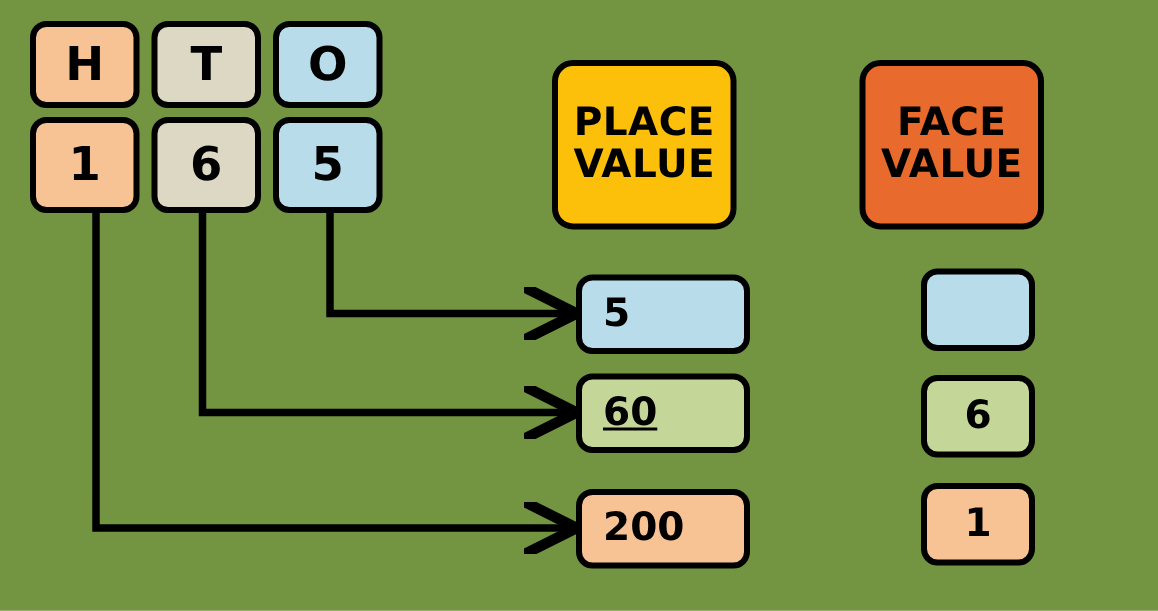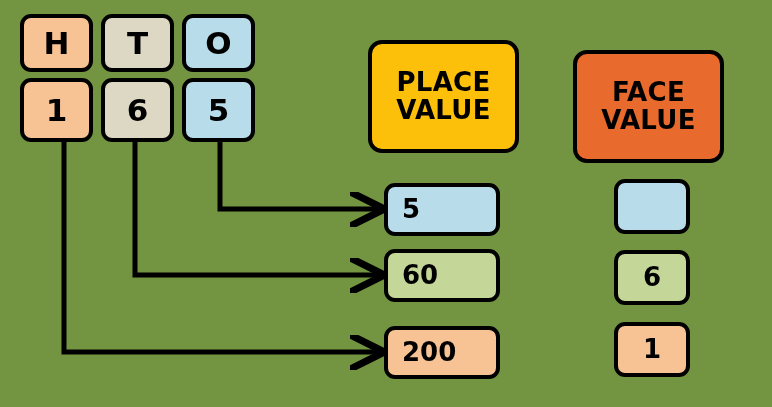--- a/index.html
+++ b/index.html
@@ -38,21 +38,21 @@
   .cell{
     width:73px;
     height:58px;
     font-size:31px;
   }
   .cell.digit{
     height:64px;
   }
   
   .plate{
-    width:151px;
+    width:123px;
     height:113px;
     font-size:26px;
     border-radius:14px;
     letter-spacing:0.3px;
   }
   
   .pv{
     width:116px;
     height:53px;
     font-size:26px;
@@ -102,29 +102,29 @@
     <span>6</span>
   </div>
   <div class="box cell digit" style="left:182px; top:78px; background:#b8dcea;">
     <span>5</span>
   </div>
 
   <div class="box plate" style="left:368px; top:40px; background:#fcc00a;">
     <span>PLACE
 VALUE</span>
   </div>
-  <div class="box plate" style="left:573px; top:50px; background:#e86a2c;text-align:center;">
+  <div class="box plate" style="left:573px; top:40px; background:#e86a2c;text-align:center;">
     <span>FACE
 VALUE</span>
   </div>
 
   <div class="box pv" style="left:384px; top:183px; background:#b8dcea;">
     <span>5</span>
   </div>
-  <div class="box pv" style="left:384px; top:249px; background:#c5d798;">
+  <div class="box pv" style="left:384px; top:249px; background:#c5d798;text-decoration:underline;">
     <span>60</span>
   </div>
   <div class="box pv" style="left:384px; top:326px; background:#f7c394;">
     <span>200</span>
   </div>
 
   <div class="box fv" style="left:614px; top:179px; background:#b8dcea;">
     <span></span>
   </div>
   <div class="box fv" style="left:614px; top:250px; background:#c5d798;">

